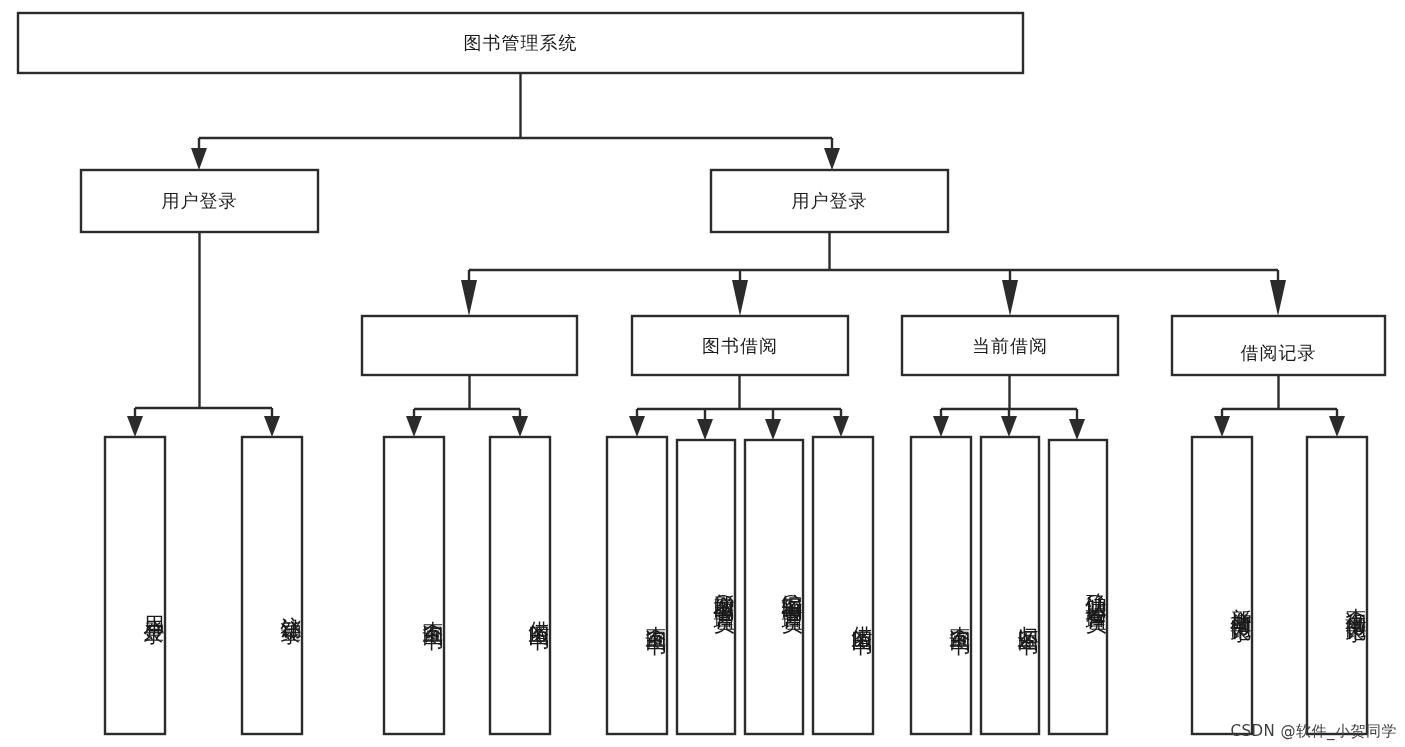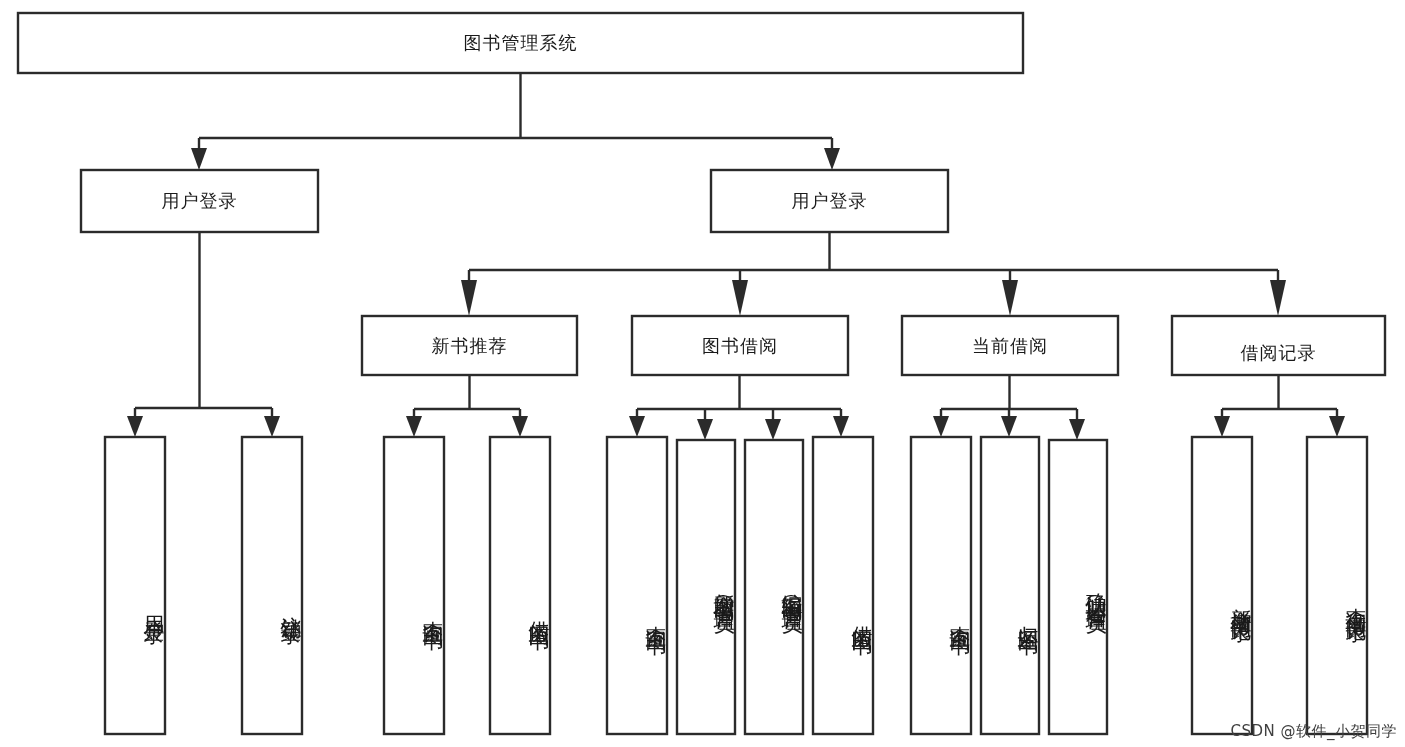--- a/index.html
+++ b/index.html
@@ -175,21 +175,20 @@
 
     <rect class="node-box" x="1192" y="437" width="60" height="297"></rect>
     <rect class="node-box" x="1307" y="437" width="60" height="297"></rect>
   </svg>
 
   <div class="box-label-h" style="left:18px; top:13px; width:1005px; height:60px;">图书管理系统</div>
 
   <div class="box-label-h" style="left:81px; top:170px; width:237px; height:62px;">用户登录</div>
   <div class="box-label-h" style="left:711px; top:170px; width:237px; height:62px;">用户登录</div>
 
-  <div class="box-label-h" style="left:362px; top:316px; width:215px; height:59px;">新书推荐</div>
   <div class="box-label-h" style="left:902px; top:316px; width:216px; height:59px;">当前借阅</div>
   <div class="box-label-h" style="left:632px; top:316px; width:216px; height:59px;">图书借阅</div>
   <div class="box-label-h" style="left:1172px; top:316px; width:213px; height:74px;">借阅记录</div>
 
   <div class="leaf-label-wrap" style="left:105px; top:480px; width:60px; height:250px;">用户登录</div>
   <div class="leaf-label-wrap" style="left:242px; top:480px; width:60px; height:250px;">注销登录</div>
 
   <div class="leaf-label-wrap" style="left:384px; top:490px; width:60px; height:240px;">查询图书</div>
   <div class="leaf-label-wrap" style="left:490px; top:490px; width:60px; height:240px;">借阅图书</div>
 

